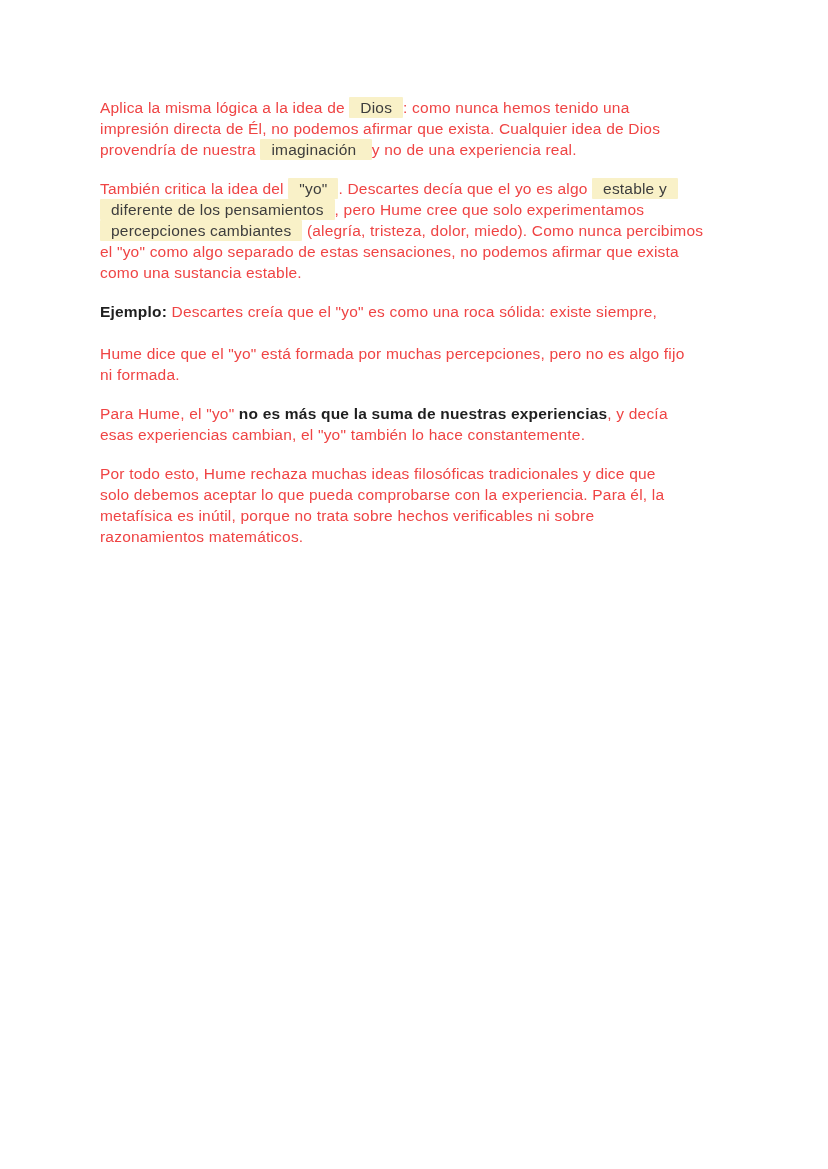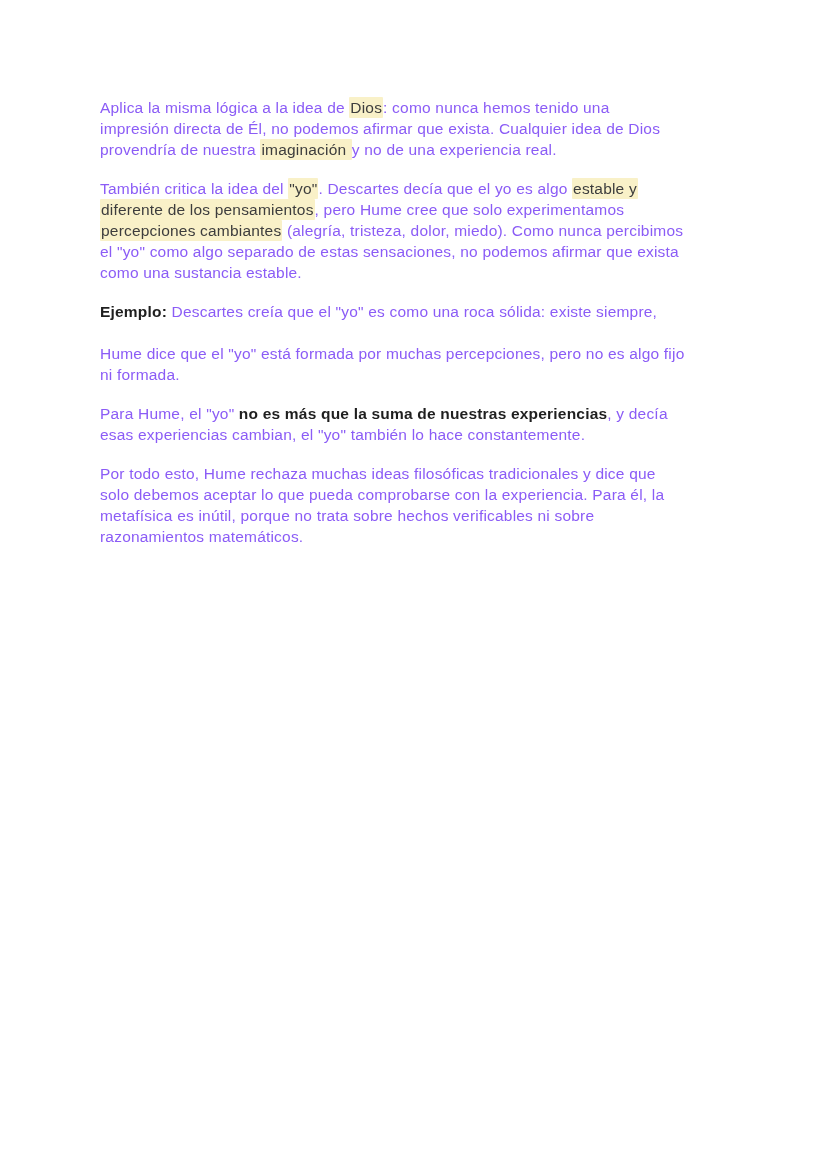--- a/index.html
+++ b/index.html
@@ -23,26 +23,26 @@
     font-size: 15.5px;
     line-height: 21px;
     letter-spacing: 0.2px;
     color: #3d3d3d;
   }
   .content p {
     margin: 0 0 18px 0;
     padding: 0;
   }
   .seg-normal {
-    color: #8b5cf6;
+    color: #ef4444;
   }
   .seg-highlight {
     background-color: #f9f1c8;
     color: #3d3d3d;
-    padding: 2px 1px;
+    padding: 2px 11px;
     border-radius: 1px;
   }
   .seg-bold {
     font-weight: 700;
     color: #1f1f1f;
     text-align: center;
   }
 </style>
 </head>
 <body>

